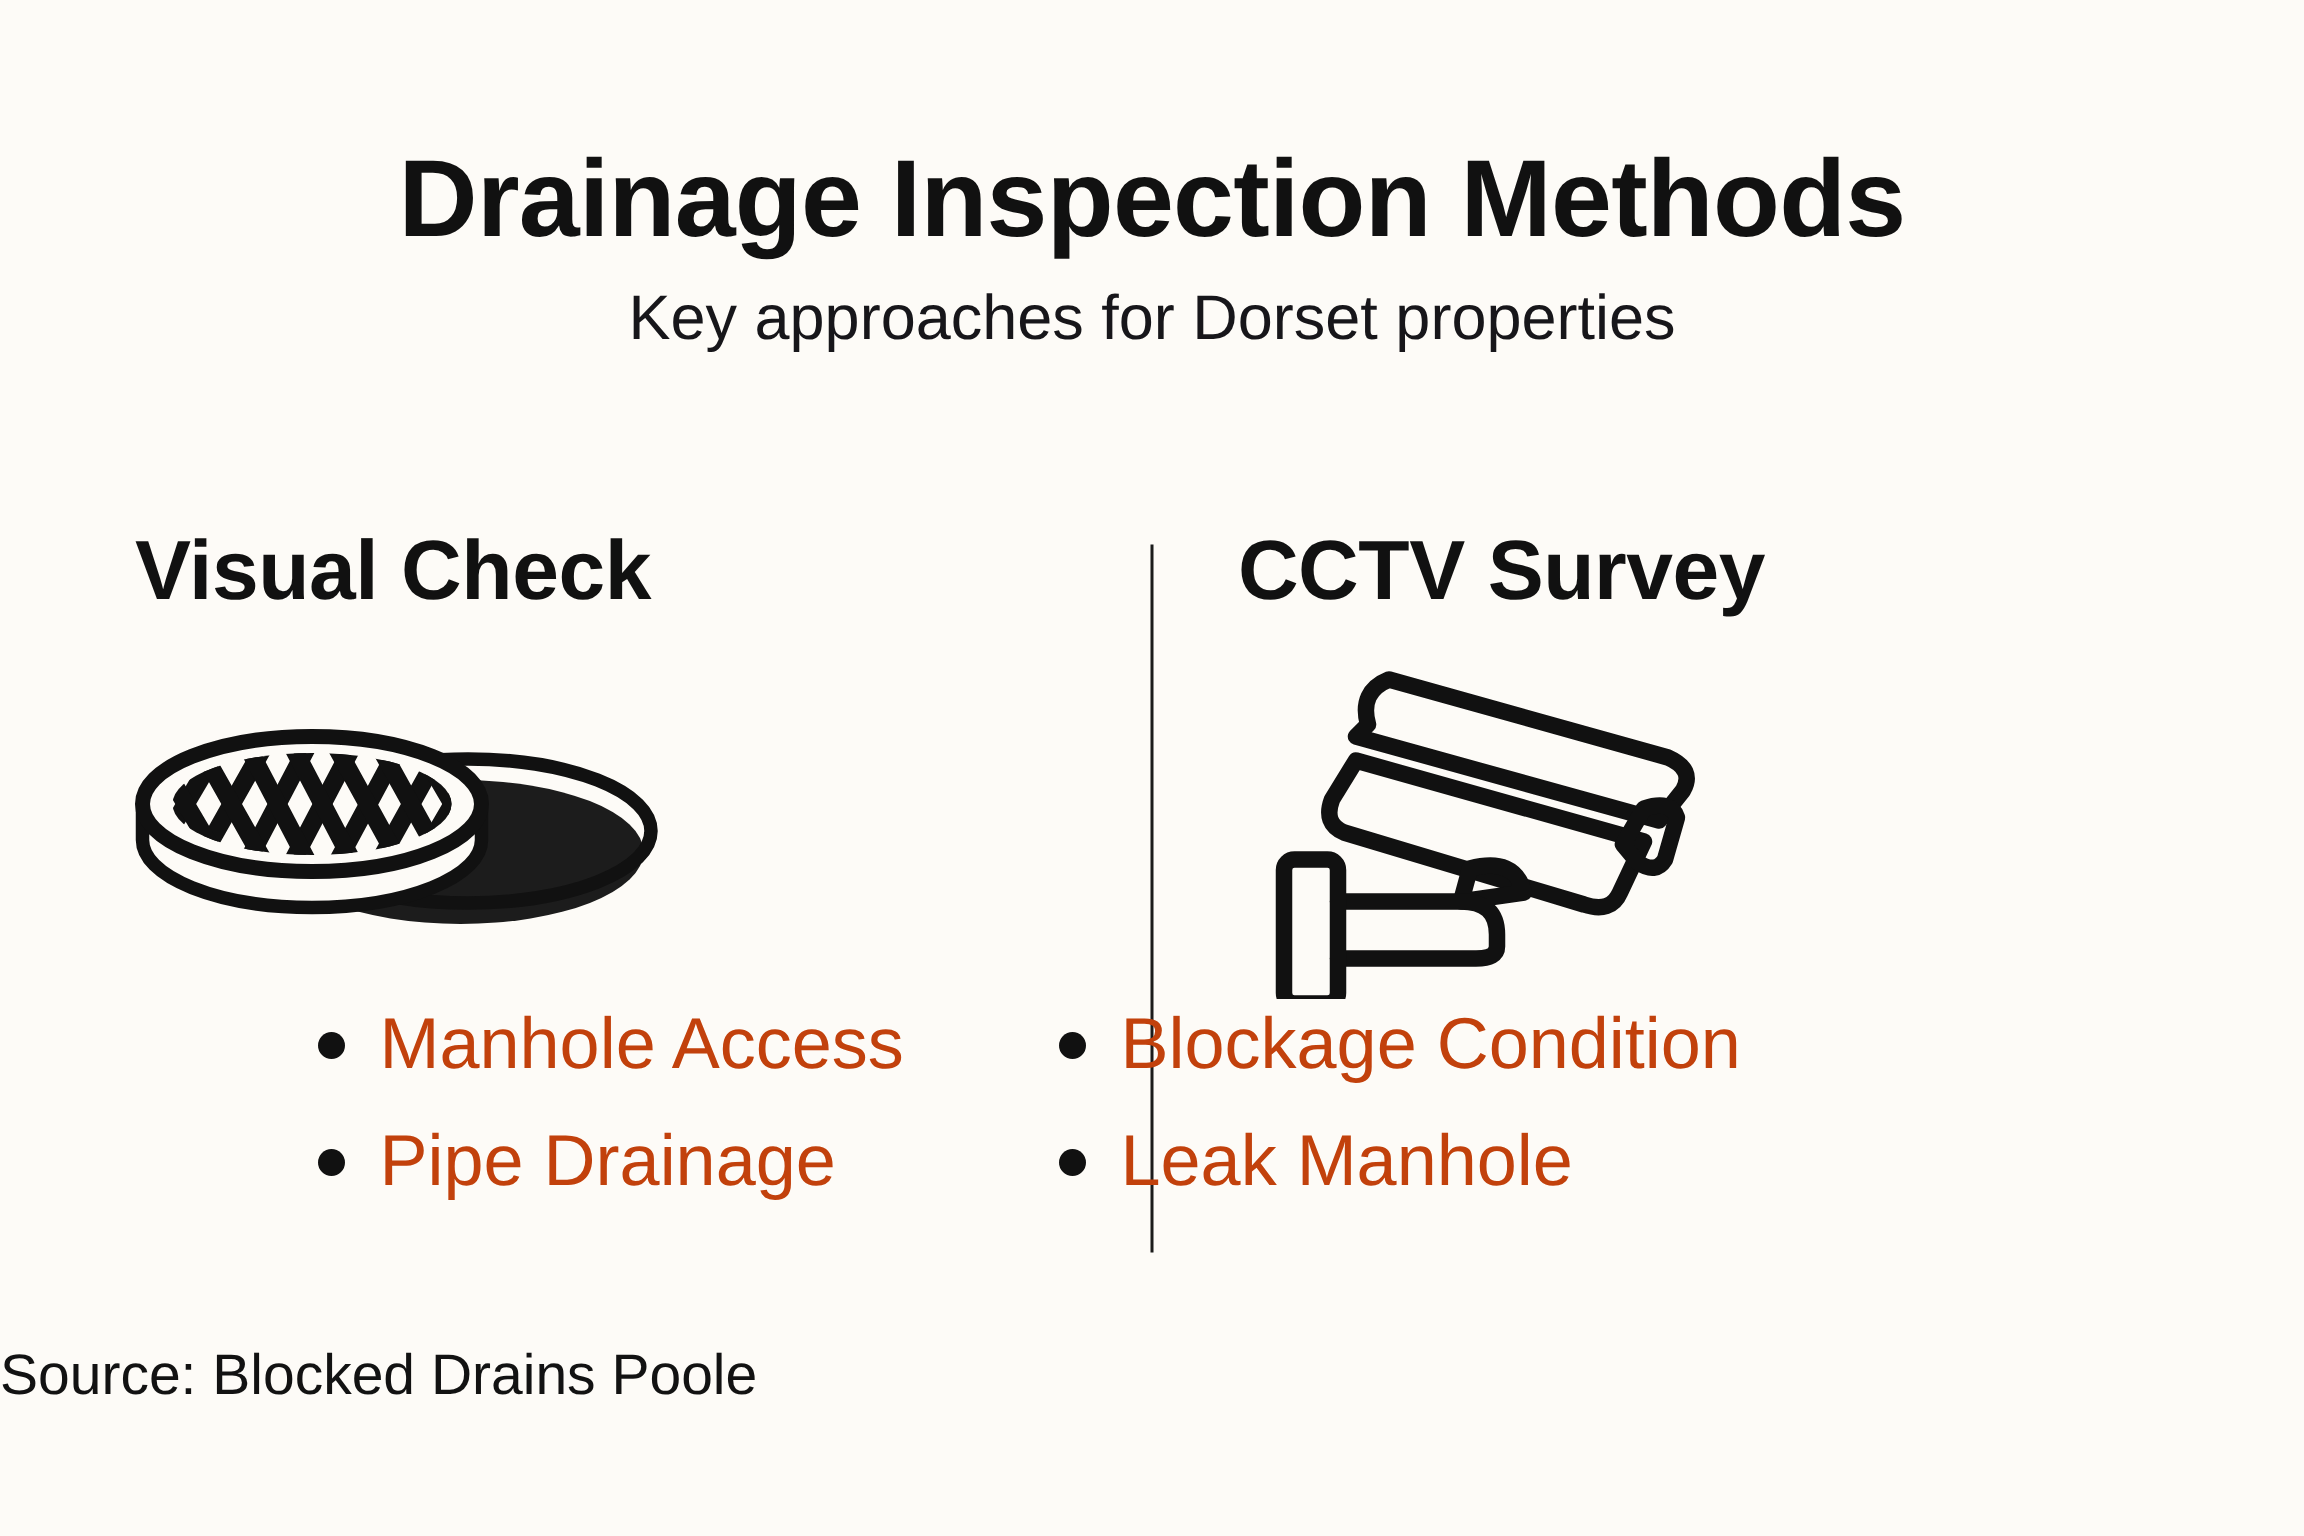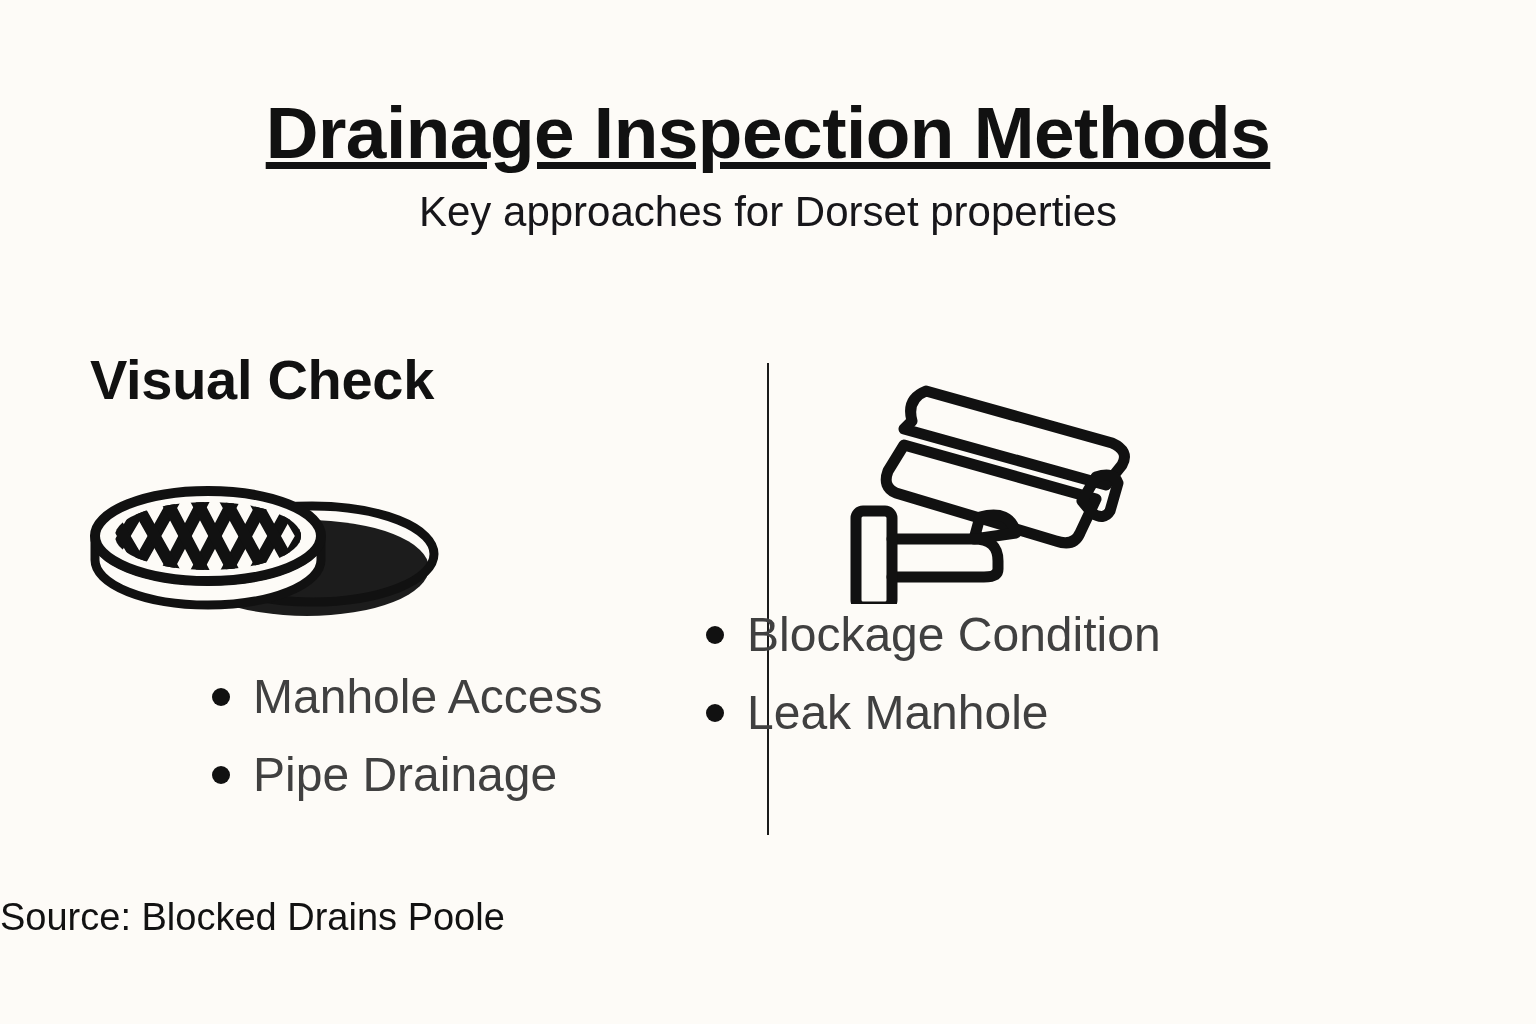--- a/index.html
+++ b/index.html
@@ -33,21 +33,20 @@
     text-align: center;
   }
   .title {
     font-size: 73px;
     font-weight: bold;
     letter-spacing: -0.5px;
     line-height: 1.02;
     color: #111111;
     margin: 0;
     white-space: nowrap;
-    text-decoration: underline;
   }
   .subtitle {
     font-size: 42px;
     font-weight: normal;
     line-height: 1.05;
     color: #17161a;
     margin: 20px 0 0 0;
     white-space: nowrap;
   }
 
@@ -100,21 +99,21 @@
     padding: 0;
   }
   .col-left .bullets { margin-left: 212px; }
   .col-right .bullets { margin-left: 72px; }
 
   .bullet-item {
     display: flex;
     align-items: center;
     font-size: 48px;
     line-height: 1;
-    color: #404040;
+    color: #c2410c;
     height: 78px;
     white-space: nowrap;
   }
   .bullet-dot {
     width: 18px;
     height: 18px;
     border-radius: 50%;
     background: #111111;
     flex: 0 0 auto;
     margin-right: 23px;
@@ -208,20 +207,21 @@
         </li>
         <li class="bullet-item">
           <span class="bullet-dot"></span>
           <span>Pipe Drainage</span>
         </li>
       </ul>
     </div>
 
     <div class="column col-right">
 
+      <h2 class="col-heading">CCTV Survey</h2>
 
       <div class="icon-wrap">
         <svg width="330" height="245" viewBox="0 0 330 245" xmlns="http://www.w3.org/2000/svg">
           <g fill="none" stroke="#111111" stroke-width="11" stroke-linejoin="round" stroke-linecap="round">
 
             <path d="M 78 62
                      Q 72 40 92 32
                      L 278 84
                      Q 296 92 288 106
                      L 272 126

